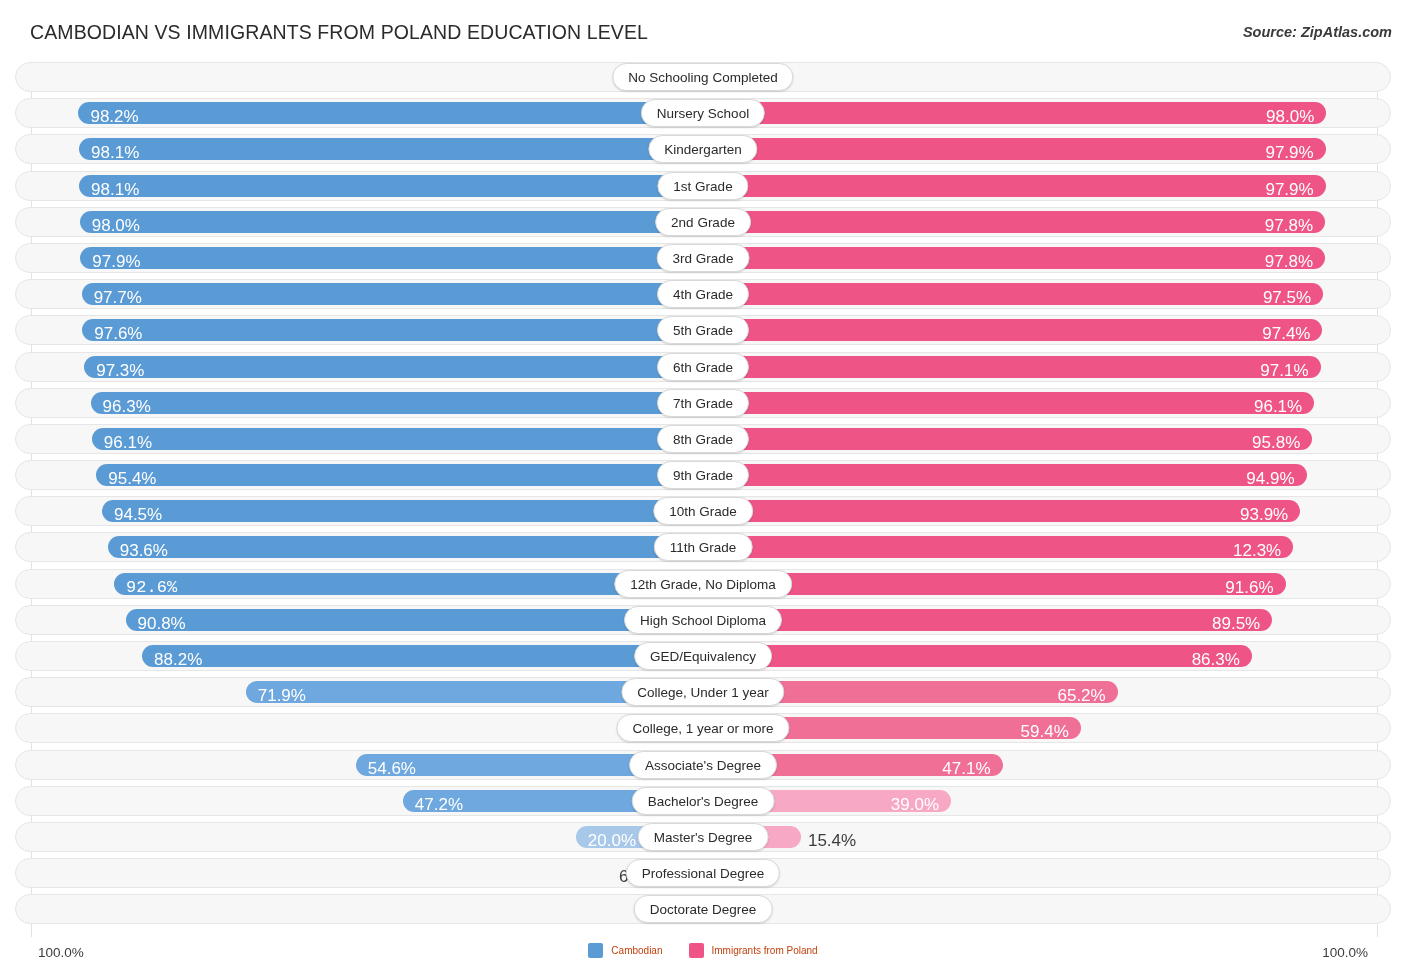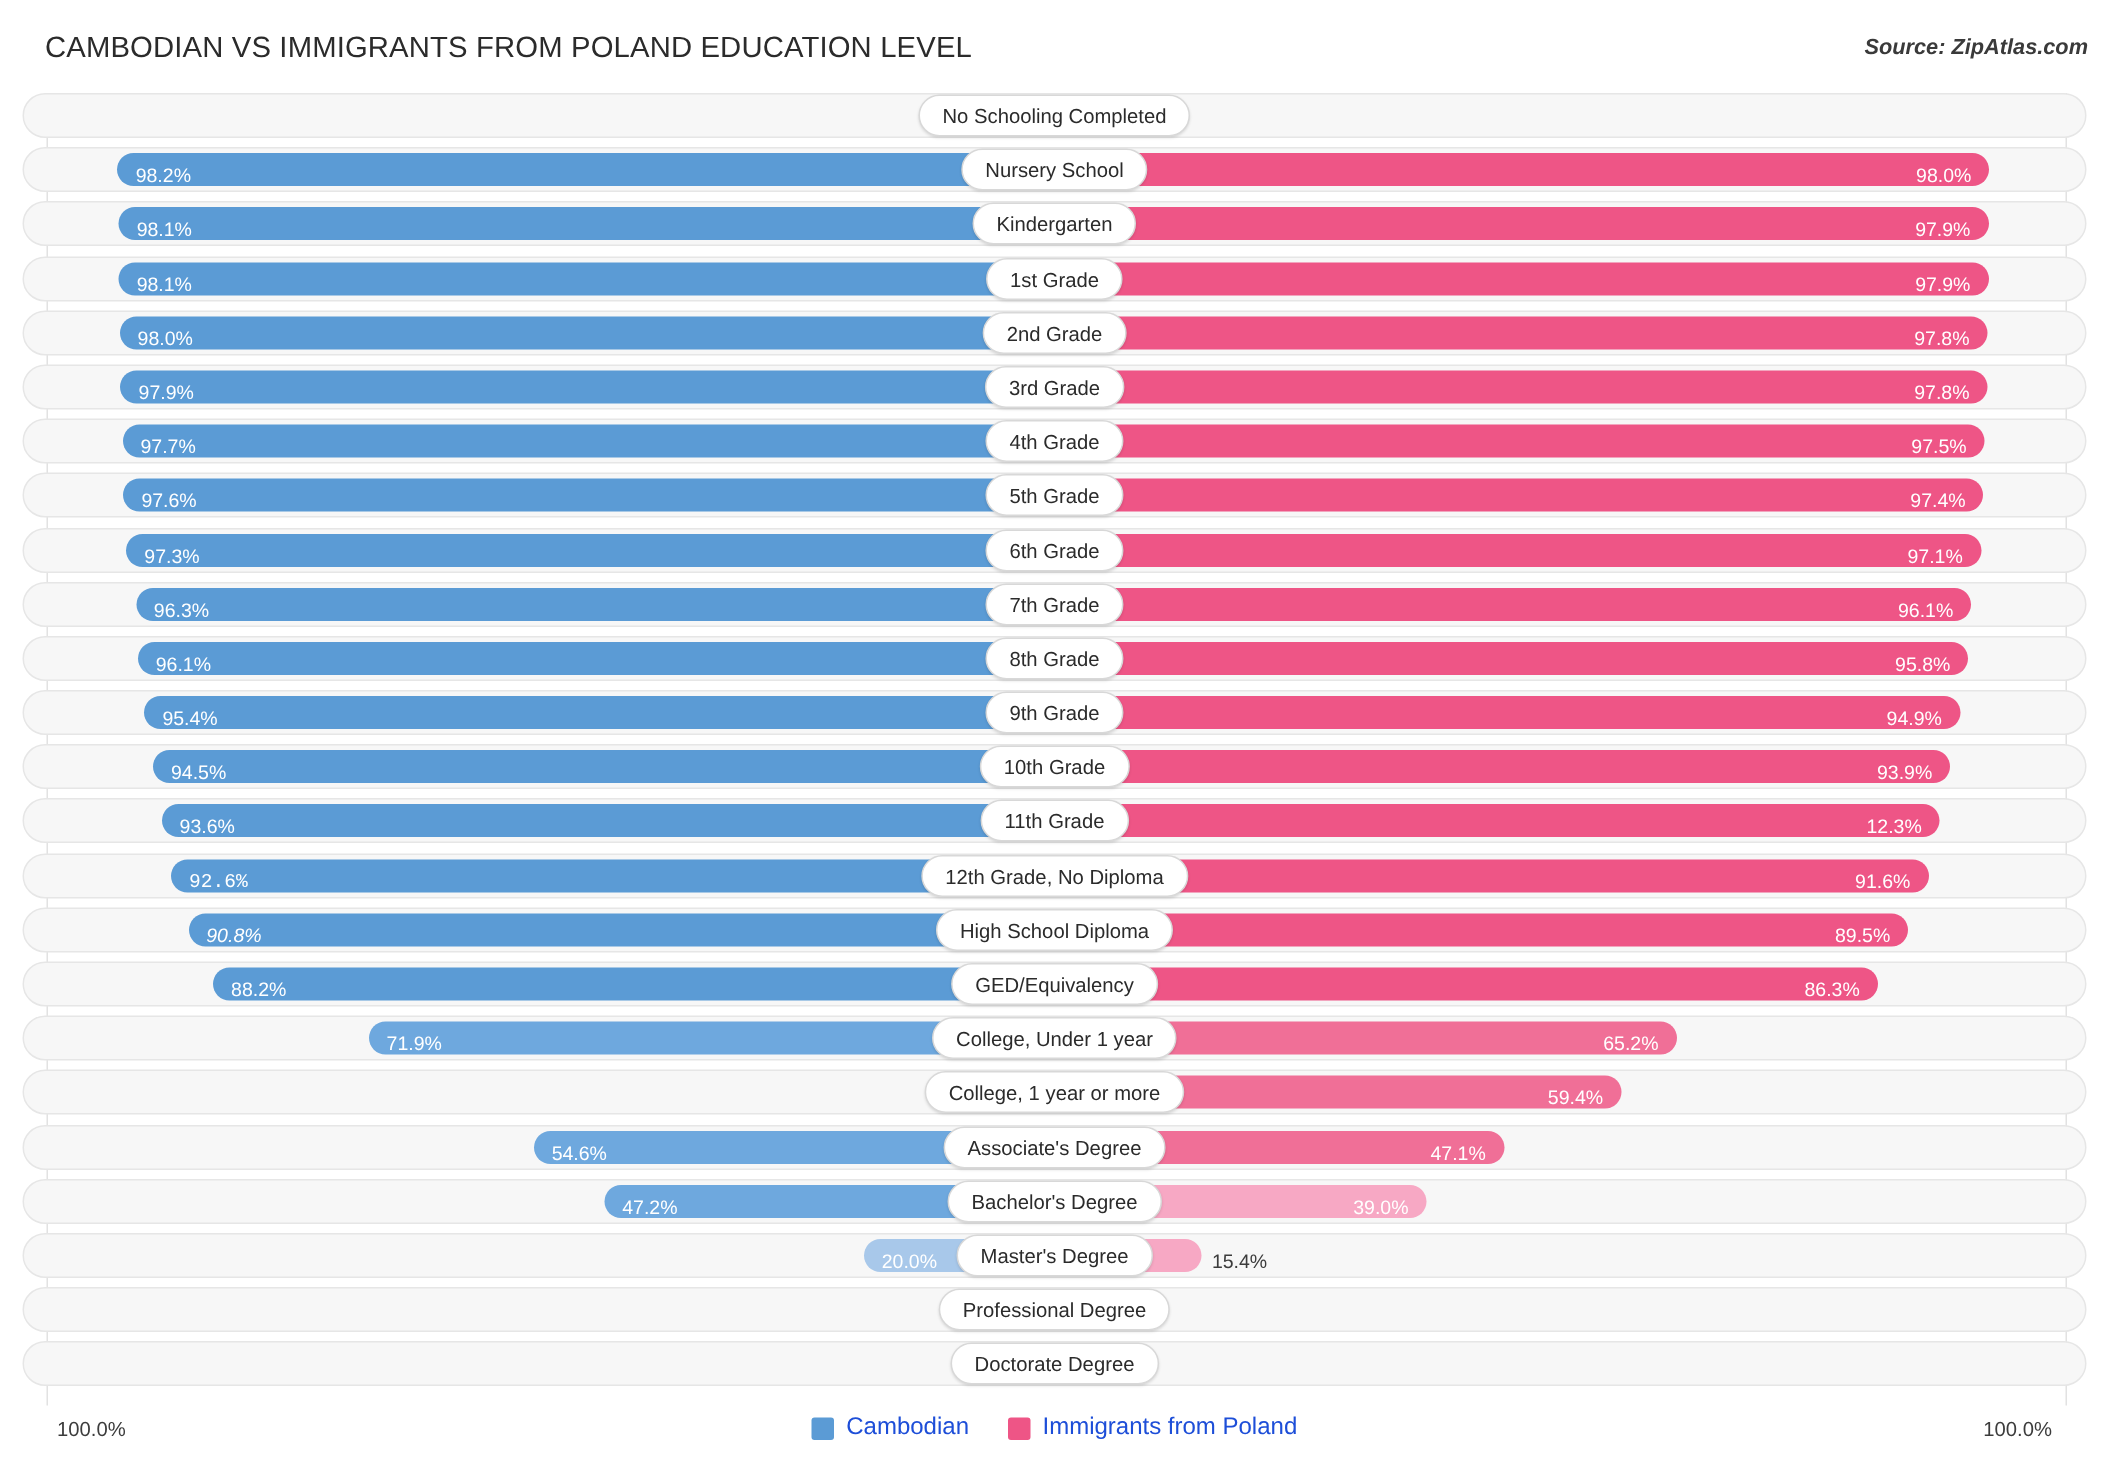--- a/index.html
+++ b/index.html
@@ -88,21 +88,21 @@
     inset: 0;
     border-radius: 11px;
   }
 
   
   .val {
     position: absolute;
     top: 0;
     height: 30px;
     line-height: 30px;
-    font-size: 13px;
+    font-size: 17px;
     white-space: nowrap;
   }
   .val.inside-left  { left: 12px;  color: #ffffff; }
   .val.inside-right { right: 12px; color: #ffffff; }
   .val.outside-left  { right: calc(100% + 7px); color: #3c3c3c; }
   .val.outside-right { left:  calc(100% + 7px); color: #3c3c3c; }
 
   
   .pill {
     position: absolute;
@@ -149,22 +149,22 @@
   .legend-item {
     display: flex;
     align-items: center;
     gap: 8px;
   }
   .legend-swatch {
     width: 15px; height: 15px;
     border-radius: 2px;
   }
   .legend-text {
-    font-size: 16px;
-    color: #1d4ed8;
+    font-size: 10px;
+    color: #c2410c;
     white-space: nowrap;
   }
 </style>
 </head>
 <body>
 
 <div class="page">
 
   <div class="header">
     <div class="title">CAMBODIAN VS IMMIGRANTS FROM POLAND EDUCATION LEVEL</div>
@@ -350,21 +350,21 @@
             <div class="val inside-left">92.6%</div>
           </div>
           <div class="bar bar-right" style="width: 582.576px;">
             <div class="bar-fill" style="background: rgb(238, 85, 134);"></div>
             <div class="val inside-right">91.6%</div>
           </div>
           <div class="pill">12th Grade, No Diploma</div>
         </div>
         <div class="row">
           <div class="track"></div>
-          <div class="bar bar-left" style="width: 577.488px; font-style: italic;">
+          <div class="bar bar-left" style="width: 577.488px;">
             <div class="bar-fill" style="background: rgb(91, 155, 213);"></div>
             <div class="val inside-left">90.8%</div>
           </div>
           <div class="bar bar-right" style="width: 569.22px;">
             <div class="bar-fill" style="background: rgb(238, 85, 134);"></div>
             <div class="val inside-right">89.5%</div>
           </div>
           <div class="pill">High School Diploma</div>
         </div>
         <div class="row">

